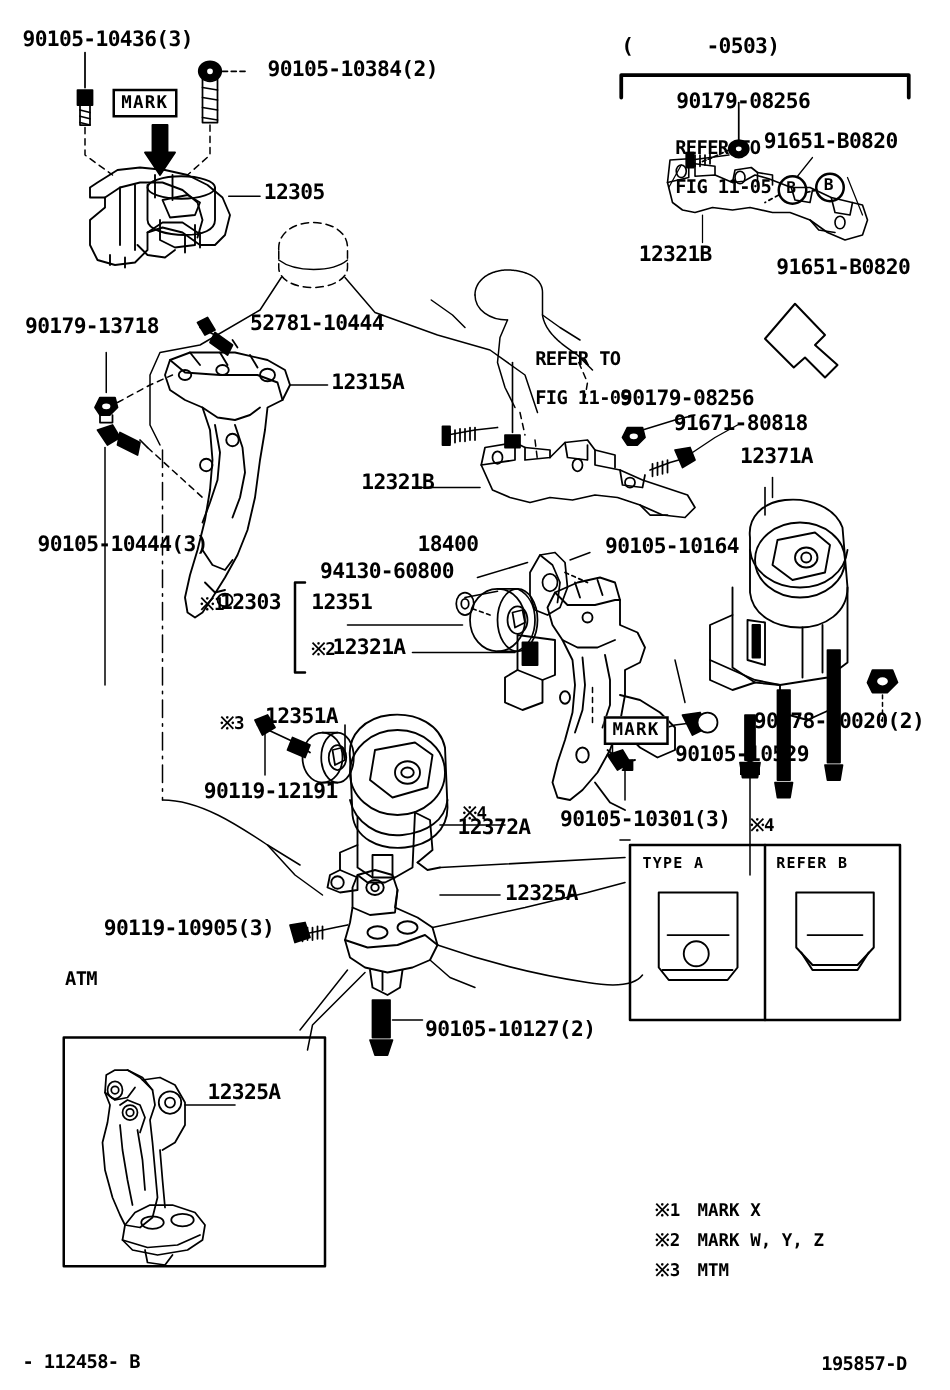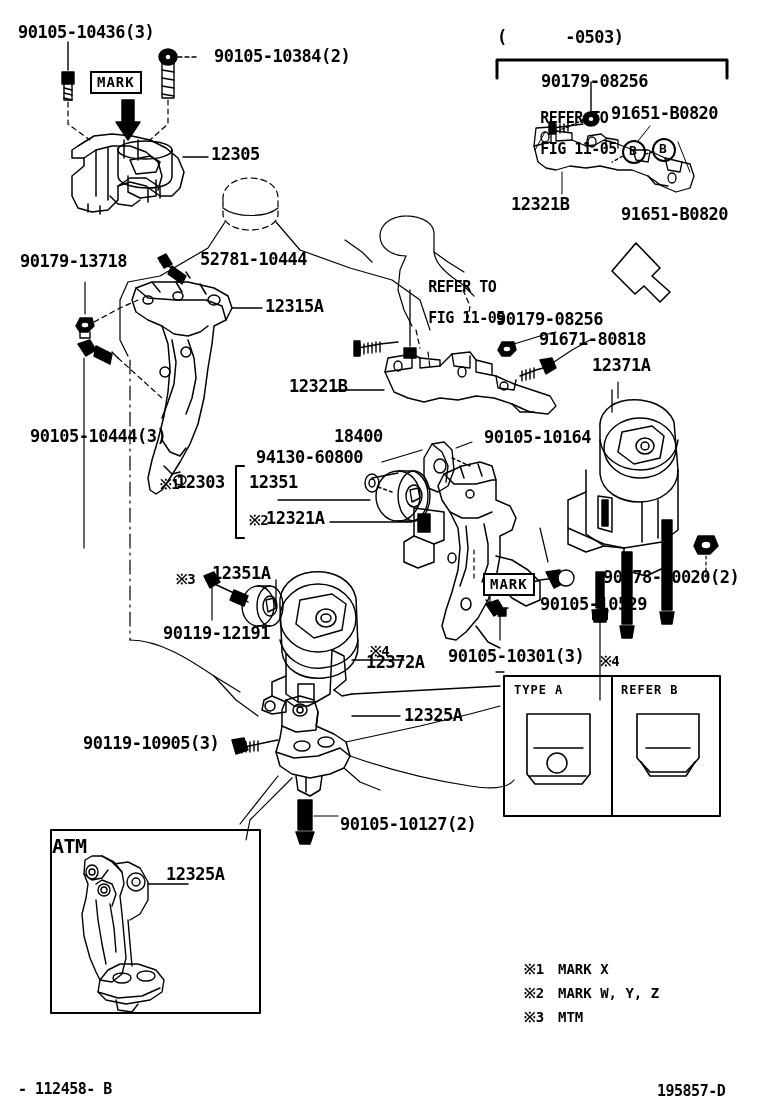--- a/index.html
+++ b/index.html
@@ -511,21 +511,21 @@
   <div class="lbl p" style="left:448px;top:648px;">90105-10301(3)</div>
   <div class="lbl sm" style="left:600px;top:654px;">※4</div>
 
   <div class="lbl p" style="left:404px;top:707px;">12325A</div>
   <div class="lbl p" style="left:83px;top:735px;">90119-10905(3)</div>
   <div class="lbl p" style="left:340px;top:816px;">90105-10127(2)</div>
 
   <div class="lbl typelab" style="left:514px;top:684px;">TYPE A</div>
   <div class="lbl typelab" style="left:621px;top:684px;">REFER B</div>
 
-  <div class="lbl p" style="left:52px;top:836px;font-size:20px;">ATM</div>
+  <div class="lbl p" style="left:52px;top:776px;font-size:15px;">ATM</div>
   <div class="lbl p" style="left:166px;top:866px;">12325A</div>
 
   <div class="lbl p" style="left:497px;top:29px;">(      -0503)</div>
   <div class="lbl p" style="left:541px;top:73px;">90179-08256</div>
   <div class="lbl refer" style="left:506px;top:95px;">
     <span>REFER TO</span><br>
     <span>FIG 11-05</span>
   </div>
   <div class="lbl p" style="left:611px;top:105px;">91651-B0820</div>
   <div class="lbl p" style="left:511px;top:196px;">12321B</div>

